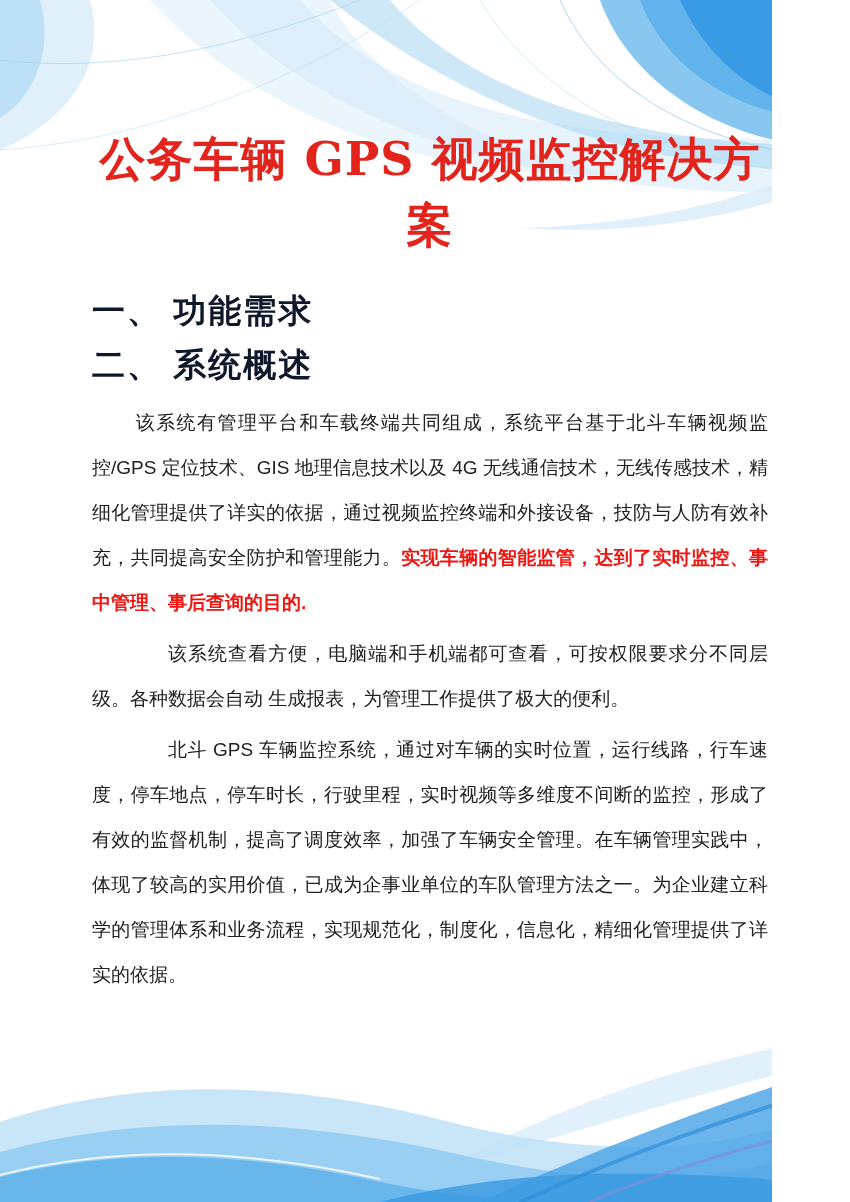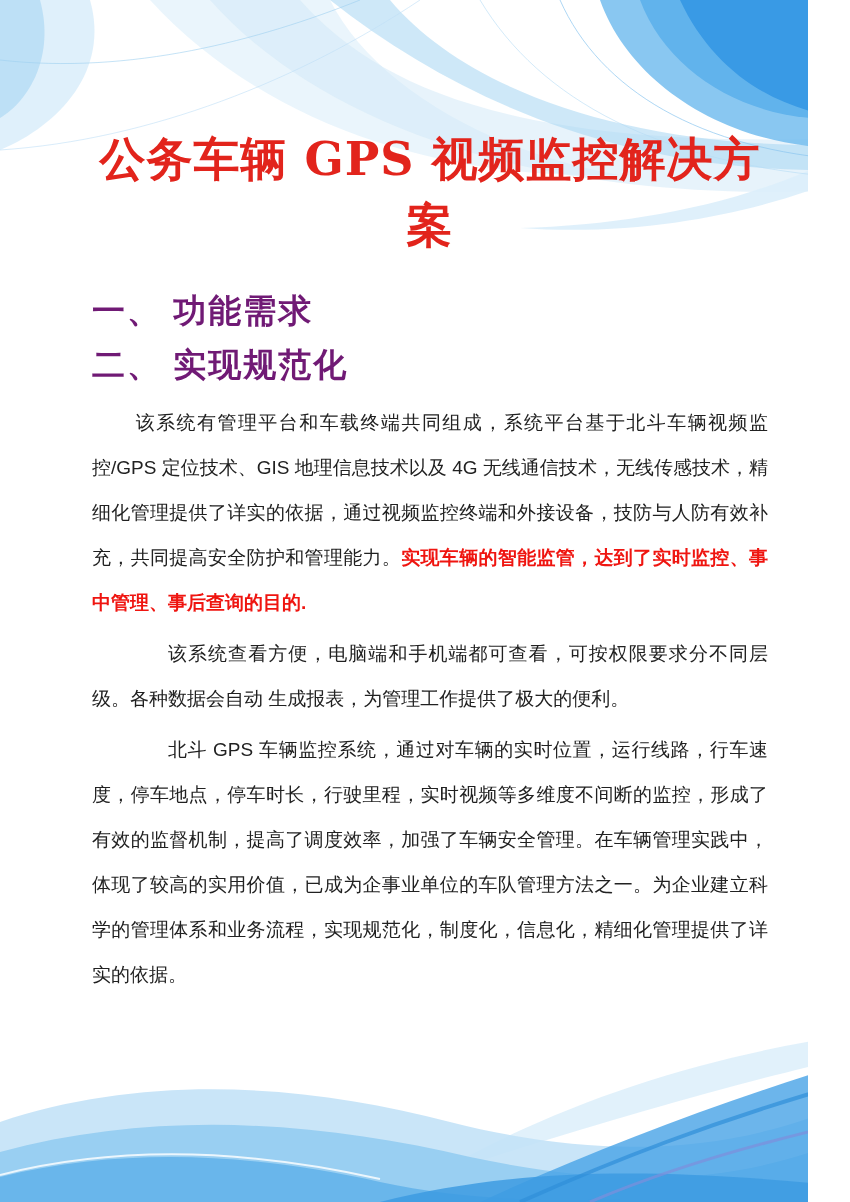--- a/index.html
+++ b/index.html
@@ -2,21 +2,20 @@
 <html><head>
 <meta charset="utf-8">
 <style>
   html,body{margin:0;padding:0;background:#ffffff;}
   .page{
     position:relative;
     width:772px;height:1202px;
     background:#ffffff;
     overflow:hidden;
     font-family:"Liberation Sans","DejaVu Sans",sans-serif;
-    padding-left:36px;
   }
   .deco{position:absolute;left:0;pointer-events:none;}
   .deco-top{top:0;}
   .deco-bottom{bottom:0;}
   .content{
     position:absolute;
     left:92px;top:126px;
     width:676px;
     z-index:2;
   }
@@ -26,21 +25,21 @@
     color:#e2241c;
     font-size:46px;
     line-height:66px;
     text-align:center;
     white-space:nowrap;
     letter-spacing:1px;
     margin:0;
   }
   .title-block{margin:0 0 32px 0;}
   .section-heading{
-    color:#701a75;
+    color:#0f172a;
     font-size:33px;
     line-height:42px;
     font-weight:bold;
     letter-spacing:2px;
     margin:0 0 12px 0;
   }
   .section-heading.second{margin-top:6px;margin-bottom:14px;}
   .para{
     font-size:19px;
     line-height:45px;
@@ -88,21 +87,21 @@
   <div class="content">
 
     <div class="title-block">
       <div class="doc-title">公务车辆 GPS 视频监控解决方</div>
       <div class="doc-title">案</div>
     </div>
 
     <h2 class="section-heading">一、 功能需求</h2>
 
 
-    <h2 class="section-heading second">二、 实现规范化</h2>
+    <h2 class="section-heading second">二、 系统概述</h2>
 
     <p class="para indent-sm"><span>该系统有管理平台和车载终端共同组成，系统平台基于北斗车辆视频监控/GPS 定位技术、GIS 地理信息技术以及 4G 无线通信技术，无线传感技术，精细化管理提供了详实的依据，通过视频监控终端和外接设备，技防与人防有效补充，共同提高安全防护和管理能力。</span><span class="red-run">实现车辆的智能监管，达到了实时监控、事中管理、事后查询的目的.</span></p>
 
     <p class="para indent-lg">该系统查看方便，电脑端和手机端都可查看，可按权限要求分不同层级。各种数据会自动 生成报表，为管理工作提供了极大的便利。</p>
 
     <p class="para indent-lg">北斗 GPS 车辆监控系统，通过对车辆的实时位置，运行线路，行车速度，停车地点，停车时长，行驶里程，实时视频等多维度不间断的监控，形成了有效的监督机制，提高了调度效率，加强了车辆安全管理。在车辆管理实践中，体现了较高的实用价值，已成为企事业单位的车队管理方法之一。为企业建立科学的管理体系和业务流程，实现规范化，制度化，信息化，精细化管理提供了详实的依据。</p>
 
   </div>
 </div>
 

